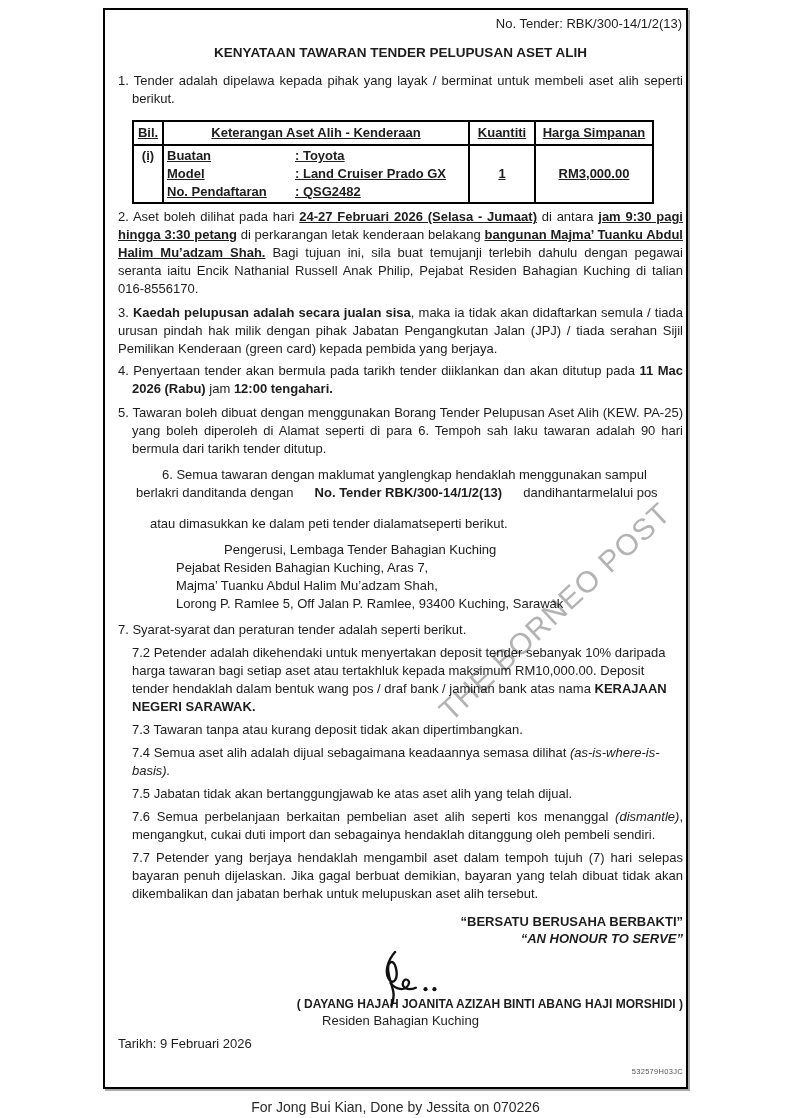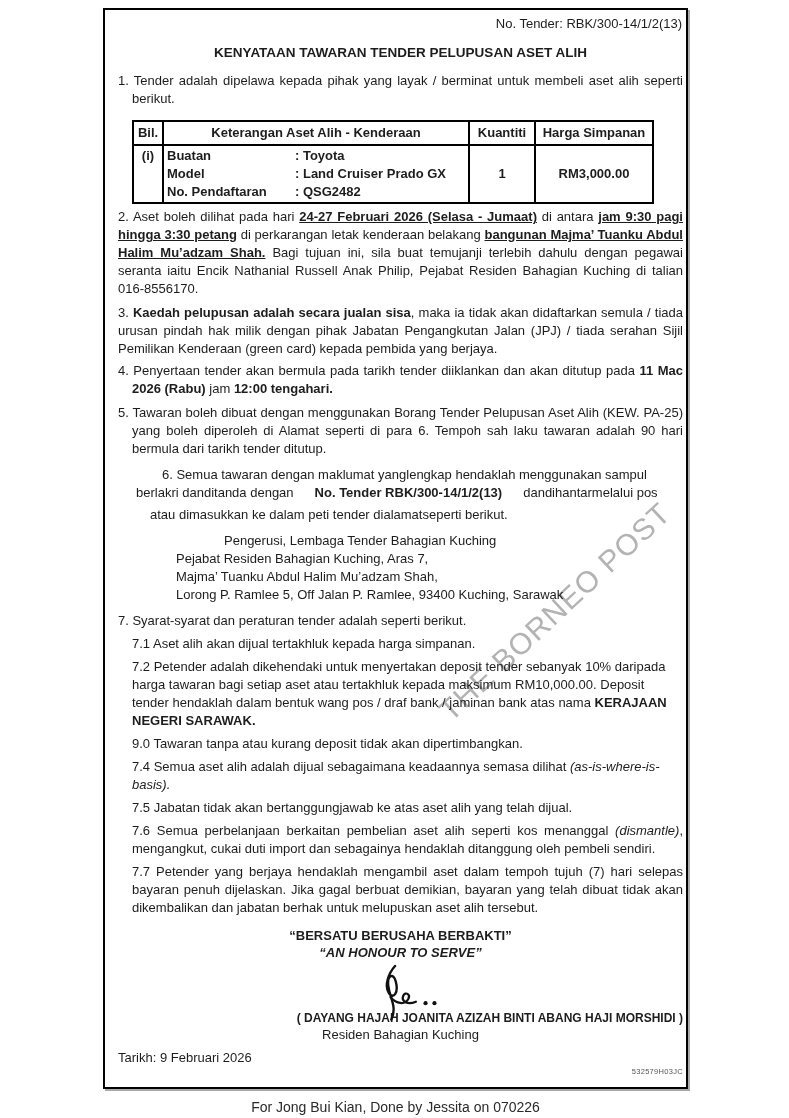--- a/index.html
+++ b/index.html
@@ -27,42 +27,42 @@
   .hdr{text-align:right;font-size:13px;line-height:16px;padding-right:1px;}
   .doc-title{text-align:center;font-weight:700;font-size:13.5px;margin-top:12px;line-height:18px;}
   .p{text-align:justify;margin:6px 0 0 0;}
   .hang{padding-left:14px;text-indent:-14px;}
   .b{font-weight:700;}
   .i{font-style:italic;}
   .bi{font-weight:700;font-style:italic;}
   .bu{font-weight:700;text-decoration:underline;}
   .mt4{margin-top:4px;}.mt8{margin-top:8px;}.mt10{margin-top:10px;}
 
-  table.asset{border-collapse:collapse;margin:12px 0 0 14px;border:2px solid #22c55e;table-layout:fixed;}
+  table.asset{border-collapse:collapse;margin:12px 0 0 14px;border:2px solid #22c55e;table-layout:fixed;text-decoration:underline;}
   table.asset th,table.asset td{border:2px solid #000;padding:1px 3px;font-size:13px;}
   table.asset th{font-weight:700;text-align:center;padding:2px 3px;}
   .col-bil{width:30px;}.col-ket{width:306px;}.col-qty{width:66px;}.col-prc{width:118px;}
   td.bil{text-align:center;vertical-align:top;font-weight:700;}
   td.det{padding:2px 6px;vertical-align:top;}
   .drow{display:flex;font-weight:700;line-height:18px;}
   .dlab{width:128px;flex:none;}
   td.qty,td.prc{text-align:center;vertical-align:middle;font-weight:700;}
 
   .p6{margin:8px 0 0 18px;text-align:justify;}
   .p6 .l1{text-indent:26px;}
   .p6 .l2 .gap{margin:0 21px;}
-  .p6 .l3{text-indent:14px;margin-top:4px;}
+  .p6 .l3{text-indent:14px;margin-top:13px;}
 
   .addr{margin:8px 0 0 58px;font-weight:400;}
   .addr .l1{text-indent:48px;}
 
   .term{margin:5px 0 0 14px;text-align:left;}
   .term.j{text-align:justify;}
 
-  .motto{text-align:center;font-weight:700;margin-top:10px;line-height:17px;}
+  .motto{text-align:right;font-weight:700;margin-top:10px;line-height:17px;}
   .sig-wrap{text-align:center;margin-top:2px;height:58px;position:relative;z-index:4;}
   .sig-wrap svg{display:inline-block;}
   .sig-name{text-align:right;font-weight:700;margin-top:-12px;font-size:12px;}
   .sig-role{text-align:center;font-size:13px;line-height:16px;}
   .date-line{margin-top:6px;}
   .print-code{position:absolute;right:3px;bottom:6px;font-size:7.5px;color:#555;letter-spacing:0.3px;}
   .foot{width:585px;margin:10px 0 0 103px;text-align:center;font-size:14px;color:#2a2a2a;}
 </style>
 </head>
 <body>
@@ -132,25 +132,24 @@
 
   <div class="addr">
     <div class="l1">Pengerusi, Lembaga Tender Bahagian Kuching</div>
     <div>Pejabat Residen Bahagian Kuching, Aras 7,</div>
     <div>Majma’ Tuanku Abdul Halim Mu’adzam Shah,</div>
     <div>Lorong P. Ramlee 5, Off Jalan P. Ramlee, 93400 Kuching, Sarawak</div>
   </div>
 
   <p class="p mt8">7. Syarat-syarat dan peraturan tender adalah seperti berikut.</p>
 
-  <p class="term">7.1 Aset alih akan dijual tertakhluk kepada harga simpanan.</p>
 
   <p class="term"><span>7.2 Petender adalah dikehendaki untuk menyertakan deposit tender sebanyak 10% daripada harga tawaran bagi setiap aset atau tertakhluk kepada maksimum RM10,000.00. Deposit tender hendaklah dalam bentuk wang pos / draf bank / jaminan bank atas nama </span><span class="b">KERAJAAN NEGERI SARAWAK.</span></p>
 
-  <p class="term">9.0 Tawaran tanpa atau kurang deposit tidak akan dipertimbangkan.</p>
+  <p class="term">7.3 Tawaran tanpa atau kurang deposit tidak akan dipertimbangkan.</p>
 
   <p class="term"><span>7.4 Semua aset alih adalah dijual sebagaimana keadaannya semasa dilihat </span><span class="i">(as-is-where-is-basis).</span></p>
 
   <p class="term">7.5 Jabatan tidak akan bertanggungjawab ke atas aset alih yang telah dijual.</p>
 
   <p class="term j"><span>7.6 Semua perbelanjaan berkaitan pembelian aset alih seperti kos menanggal </span><span class="i">(dismantle)</span><span>, mengangkut, cukai duti import dan sebagainya hendaklah ditanggung oleh pembeli sendiri.</span></p>
 
   <p class="term j">7.7 Petender yang berjaya hendaklah mengambil aset dalam tempoh tujuh (7) hari selepas bayaran penuh dijelaskan. Jika gagal berbuat demikian, bayaran yang telah dibuat tidak akan dikembalikan dan jabatan berhak untuk melupuskan aset alih tersebut.</p>
 
   <div class="motto">

